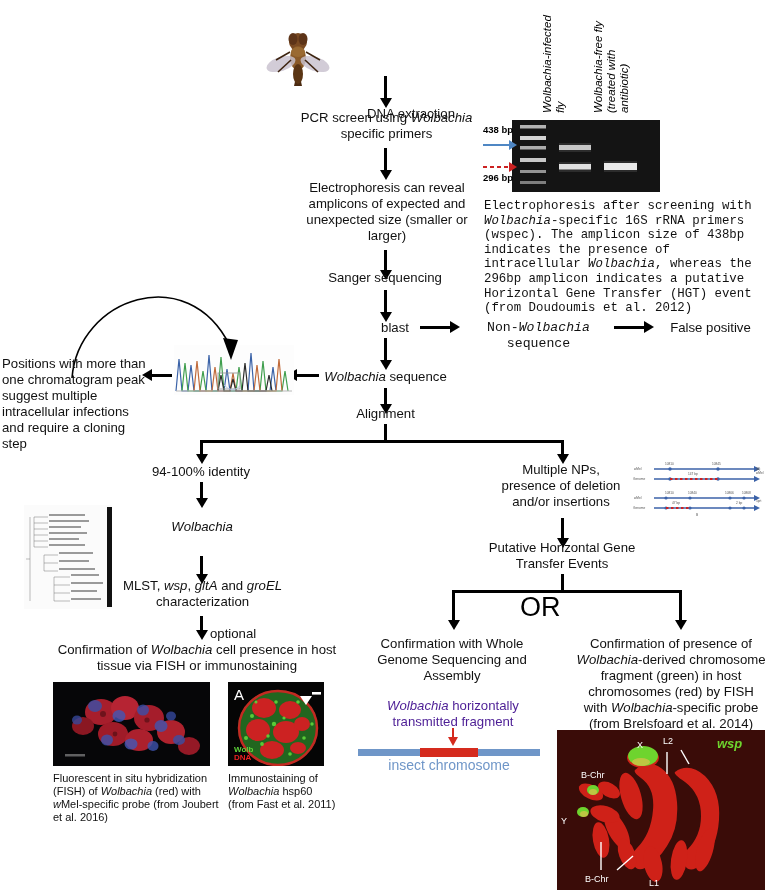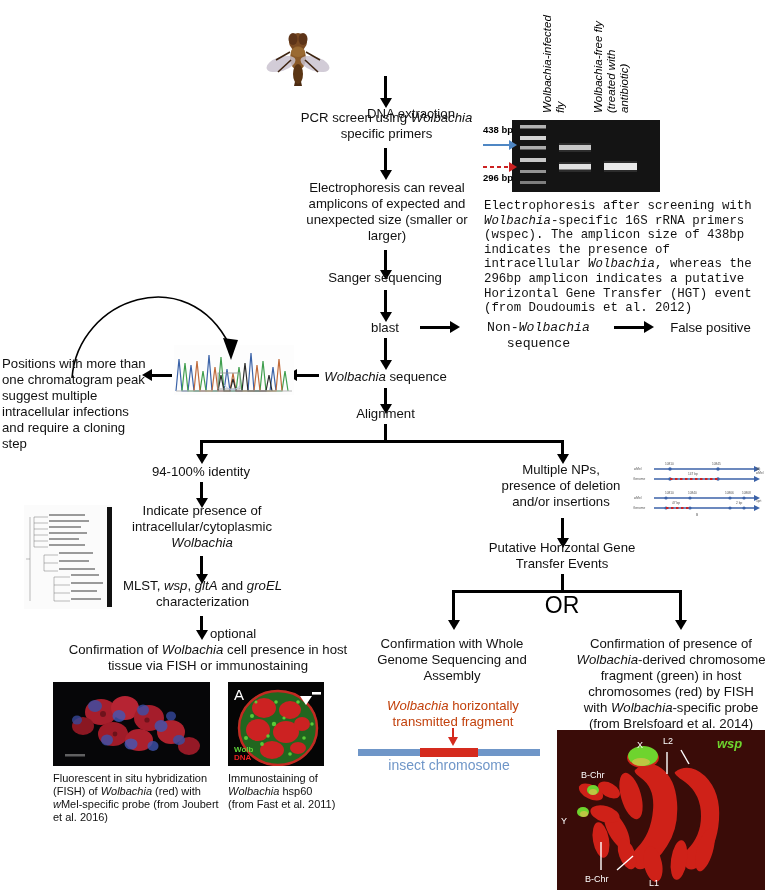--- a/index.html
+++ b/index.html
@@ -20,21 +20,21 @@
              border-bottom:6px solid transparent;border-right:10px solid #000;}
   
   .gel{position:absolute;background:#111;overflow:hidden;}
   .lane-lbl{position:absolute;writing-mode:vertical-rl;transform:rotate(180deg);
             font-size:11.5px;font-style:italic;line-height:13px;white-space:pre-line;
             font-family:"Liberation Sans",sans-serif;}
   .bp-lbl{position:absolute;font-size:9.5px;font-weight:bold;font-family:"Liberation Sans",sans-serif;}
   .caption{position:absolute;font-size:12.4px;line-height:14.6px;text-align:left;color:#111;}
   .cap-small{position:absolute;font-size:11px;line-height:13px;text-align:left;color:#111;}
   .photo{position:absolute;overflow:hidden;}
-  .or-txt{position:absolute;font-size:23px;text-align:center;}
+  .or-txt{position:absolute;font-size:27px;}
 </style>
 </head>
 <body>
 
 <div class="abs" style="left:266px;top:28px;width:64px;height:62px;">
   <svg width="64" height="62" viewBox="0 0 64 62">
     <ellipse cx="32" cy="14" rx="9" ry="9" fill="#7a4a22"></ellipse>
     <ellipse cx="27" cy="11" rx="4.5" ry="6" fill="#5d3418"></ellipse>
     <ellipse cx="37" cy="11" rx="4.5" ry="6" fill="#5d3418"></ellipse>
     <ellipse cx="32" cy="30" rx="8" ry="12" fill="#8a5a28"></ellipse>
@@ -118,21 +118,21 @@
       <line x1="0" y1="5" x2="26" y2="5" stroke="#cc2222" stroke-width="2" stroke-dasharray="4,3"></line>
       <path d="M26 0 L34 5 L26 10 Z" fill="#cc2222"></path>
     </svg>
 </div>
 <div class="bp-lbl" style="left:483px;top:172px;">296 bp</div>
 
 <div class="caption" style="left:484px;top:199px;width:282px;font-family:Liberation Mono, monospace;">
   Electrophoresis after screening with <i>Wolbachia</i>-specific 16S rRNA primers (wspec). The amplicon size of 438bp indicates the presence of intracellular <i>Wolbachia</i>, whereas the 296bp amplicon indicates a putative Horizontal Gene Transfer (HGT) event (from Doudoumis et al. 2012)
 </div>
 
-<div class="abs txt" style="left:354px;top:320px;width:62px;">blast</div>
+<div class="abs txt" style="left:364px;top:320px;width:62px;">blast</div>
 
 <div class="hline" style="left:420px;top:326px;width:32px;"></div>
 <div class="arrowright" style="left:450px;top:321px;"></div>
 
 <div class="abs txt" style="left:466px;top:320px;width:145px;font-family:Liberation Mono, monospace;">
   <span>Non-</span><i>Wolbachia</i><span> sequence</span>
 </div>
 
 <div class="hline" style="left:614px;top:326px;width:32px;"></div>
 <div class="arrowright" style="left:644px;top:321px;"></div>
@@ -187,21 +187,21 @@
 <div class="arrowdown" style="left:196px;top:454px;"></div>
 <div class="vline" style="left:561px;top:440px;height:16px;"></div>
 <div class="arrowdown" style="left:557px;top:454px;"></div>
 
 <div class="abs txt" style="left:140px;top:464px;width:122px;">94-100% identity</div>
 
 <div class="vline" style="left:200px;top:482px;height:18px;"></div>
 <div class="arrowdown" style="left:196px;top:498px;"></div>
 
 <div class="abs txt" style="left:118px;top:503px;width:168px;">
-  <span>Indicate presence of intracellular/cytoplasmic</span><br>
+  <br>
   <i>Wolbachia</i>
 </div>
 
 <div class="vline" style="left:200px;top:556px;height:20px;"></div>
 <div class="arrowdown" style="left:196px;top:574px;"></div>
 
 <div class="abs txt" style="left:100px;top:578px;width:205px;">
   <span>MLST, </span><i>wsp</i><span>, </span><i>gltA</i><span> and </span><i>groEL</i><br>
   <span>characterization</span>
 </div>
@@ -231,21 +231,21 @@
       <rect x="47" y="85" width="26" height="2"></rect>
         <rect x="47" y="93" width="30" height="2"></rect>
     </g>
   </svg>
 </div>
 
 <div class="vline" style="left:200px;top:616px;height:16px;"></div>
 <div class="arrowdown" style="left:196px;top:630px;"></div>
 <div class="abs txt" style="left:210px;top:626px;width:80px;text-align:left;">optional</div>
 
-<div class="abs txt" style="left:52px;top:642px;width:290px;margin-left:11px;">
+<div class="abs txt" style="left:52px;top:642px;width:290px;">
   <span>Confirmation of </span><i>Wolbachia</i><span> cell presence in host tissue via FISH or immunostaining</span>
 </div>
 
 <div class="photo" style="left:53px;top:682px;width:157px;height:84px;">
   <svg width="157" height="84" viewBox="0 0 157 84">
     <rect width="157" height="84" fill="#060608"></rect>
     <g opacity="0.95">
       <ellipse cx="48" cy="30" rx="16" ry="13" fill="#b0202e"></ellipse>
       <ellipse cx="72" cy="26" rx="14" ry="12" fill="#c02636"></ellipse>
       <ellipse cx="96" cy="36" rx="15" ry="13" fill="#ae1f2d"></ellipse>
@@ -383,21 +383,21 @@
 <div class="hline" style="left:452px;top:590px;width:230px;"></div>
 <div class="vline" style="left:452px;top:590px;height:32px;"></div>
 <div class="arrowdown" style="left:448px;top:620px;"></div>
 <div class="vline" style="left:679px;top:590px;height:32px;"></div>
 <div class="arrowdown" style="left:675px;top:620px;"></div>
 
 <div class="or-txt" style="left:520px;top:592px;width:84px;">OR</div>
 
 <div class="abs txt" style="left:372px;top:636px;width:160px;">Confirmation with Whole Genome Sequencing and Assembly</div>
 
-<div class="abs txt" style="left:378px;top:698px;width:150px;color:#c2410c;">
+<div class="abs txt" style="left:378px;top:698px;width:150px;color:#4c1d95;">
   <i>Wolbachia</i><span> horizontally transmitted fragment</span>
 </div>
 
 <div class="abs" style="left:440px;top:728px;width:26px;height:18px;">
   <svg width="26" height="18">
       <line x1="13" y1="0" x2="13" y2="10" stroke="#d52b1e" stroke-width="2"></line>
       <path d="M8 9 L13 18 L18 9 Z" fill="#d52b1e"></path>
     </svg>
 </div>
 

